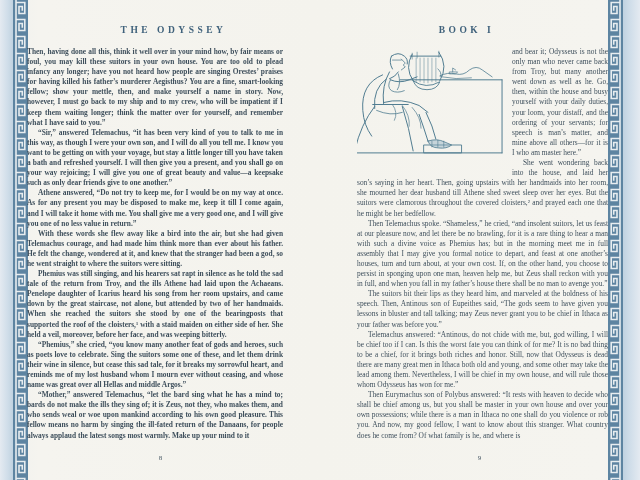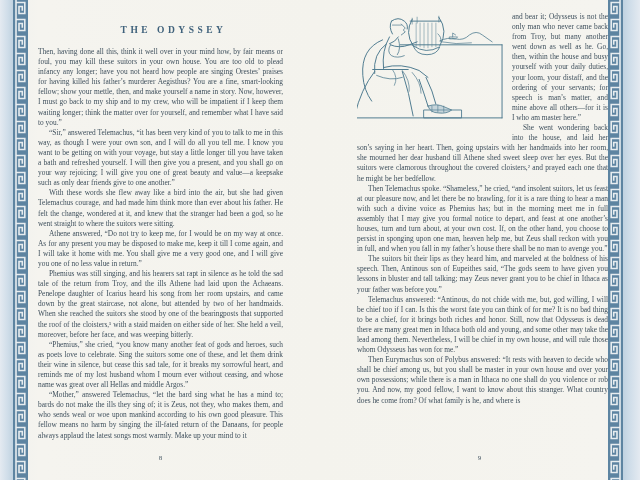--- a/index.html
+++ b/index.html
@@ -25,21 +25,21 @@
   .page-header{
     text-align:center;margin:0;padding-top:25px;
     font-size:9.5px;font-weight:700;letter-spacing:3.5px;
     color:#3f617b;
   }
   .page-body{
     margin-top:12px;height:398px;overflow:hidden;
     font-size:7.4px;line-height:10.1px;text-align:justify;
     color:#3e4f5c;
   }
-  .page.left  .page-body{margin-left:11px;margin-right:37px;}
+  .page.left  .page-body{margin-right:37px;font-weight:bold;}
   .page.right .page-body{margin-left:37px;margin-right:5px;}
   .page-body p{margin:0;}
   .page-body p.indent{text-indent:11px;}
   .page-number{
     position:absolute;bottom:18px;width:100%;text-align:center;
     font-size:7px;color:#4a5a66;
   }
   .page.left  .page-number{padding-left:-13px;left:-13px;}
   .page.right .page-number{left:13px;}
   .illus{
@@ -69,30 +69,31 @@
   </svg>
   <svg class="meander right" width="15" height="480" viewBox="0 0 15 480" xmlns="http://www.w3.org/2000/svg">
     <rect width="15" height="480" fill="url(#gk)"></rect>
   </svg>
 
   <div class="page left">
     <h1 class="page-header">THE ODYSSEY</h1>
     <div class="page-body">
       <p>Then, having done all this, think it well over in your mind how, by fair means or foul, you may kill these suitors in your own house. You are too old to plead infancy any longer; have you not heard how people are singing Orestes’ praises for having killed his father’s murderer Aegisthus? You are a fine, smart-looking fellow; show your mettle, then, and make yourself a name in story. Now, however, I must go back to my ship and to my crew, who will be impatient if I keep them waiting longer; think the matter over for yourself, and remember what I have said to you.”</p>
       <p class="indent">“Sir,” answered Telemachus, “it has been very kind of you to talk to me in this way, as though I were your own son, and I will do all you tell me. I know you want to be getting on with your voyage, but stay a little longer till you have taken a bath and refreshed yourself. I will then give you a present, and you shall go on your way rejoicing; I will give you one of great beauty and value—a keepsake such as only dear friends give to one another.”</p>
+      <p class="indent">Athene answered, “Do not try to keep me, for I would be on my way at once. As for any present you may be disposed to make me, keep it till I come again, and I will take it home with me. You shall give me a very good one, and I will give you one of no less value in return.”</p>
       <p class="indent">With these words she flew away like a bird into the air, but she had given Telemachus courage, and had made him think more than ever about his father. He felt the change, wondered at it, and knew that the stranger had been a god, so he went straight to where the suitors were sitting.</p>
-      <p class="indent">Athene answered, “Do not try to keep me, for I would be on my way at once. As for any present you may be disposed to make me, keep it till I come again, and I will take it home with me. You shall give me a very good one, and I will give you one of no less value in return.”</p>
       <p class="indent">Phemius was still singing, and his hearers sat rapt in silence as he told the sad tale of the return from Troy, and the ills Athene had laid upon the Achaeans. Penelope daughter of Icarius heard his song from her room upstairs, and came down by the great staircase, not alone, but attended by two of her handmaids. When she reached the suitors she stood by one of the bearingposts that supported the roof of the cloisters,¹ with a staid maiden on either side of her. She held a veil, moreover, before her face, and was weeping bitterly.</p>
       <p class="indent">“Phemius,” she cried, “you know many another feat of gods and heroes, such as poets love to celebrate. Sing the suitors some one of these, and let them drink their wine in silence, but cease this sad tale, for it breaks my sorrowful heart, and reminds me of my lost husband whom I mourn ever without ceasing, and whose name was great over all Hellas and middle Argos.”</p>
       <p class="indent">“Mother,” answered Telemachus, “let the bard sing what he has a mind to; bards do not make the ills they sing of; it is Zeus, not they, who makes them, and who sends weal or woe upon mankind according to his own good pleasure. This fellow means no harm by singing the ill-fated return of the Danaans, for people always applaud the latest songs most warmly. Make up your mind to it</p>
     </div>
     <div class="page-number">8</div>
   </div>
 
   <div class="page right">
+    <h1 class="page-header">BOOK I</h1>
     <div class="page-body">
 
       <svg class="illus" viewBox="0 0 160 113" xmlns="http://www.w3.org/2000/svg">
         <g fill="none" stroke="#4e7b8f" stroke-width="1" stroke-linecap="round" stroke-linejoin="round">
 
           <path d="M3,105 H157"></path>
           <path d="M157,105 V31"></path>
           <path d="M54,31 H157"></path>
 
           <path d="M94,27 q8,-4 16,-2 q8,2 14,-4 q7,-5 13,0 l10,7" stroke-width="0.8"></path>

